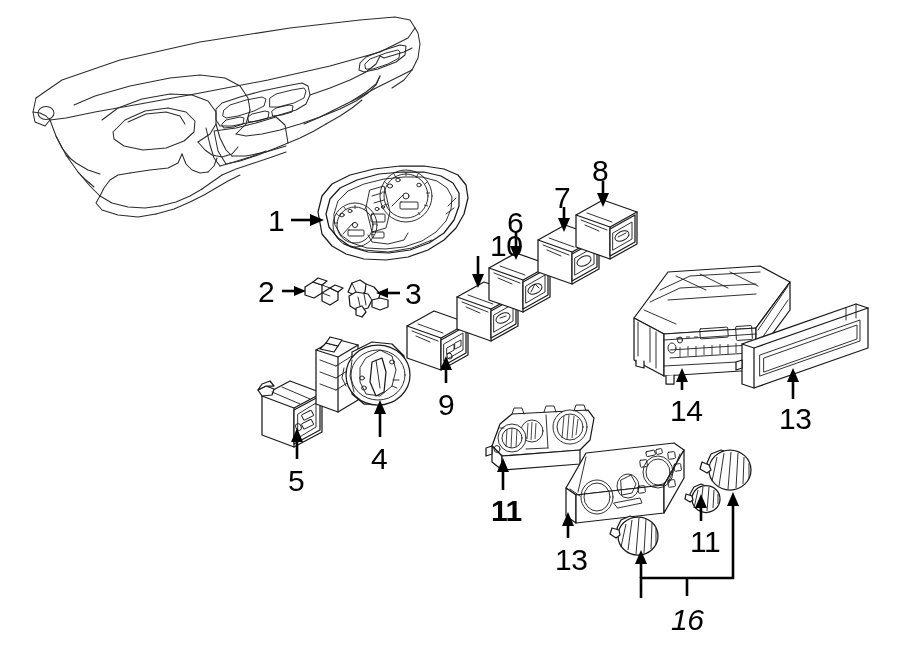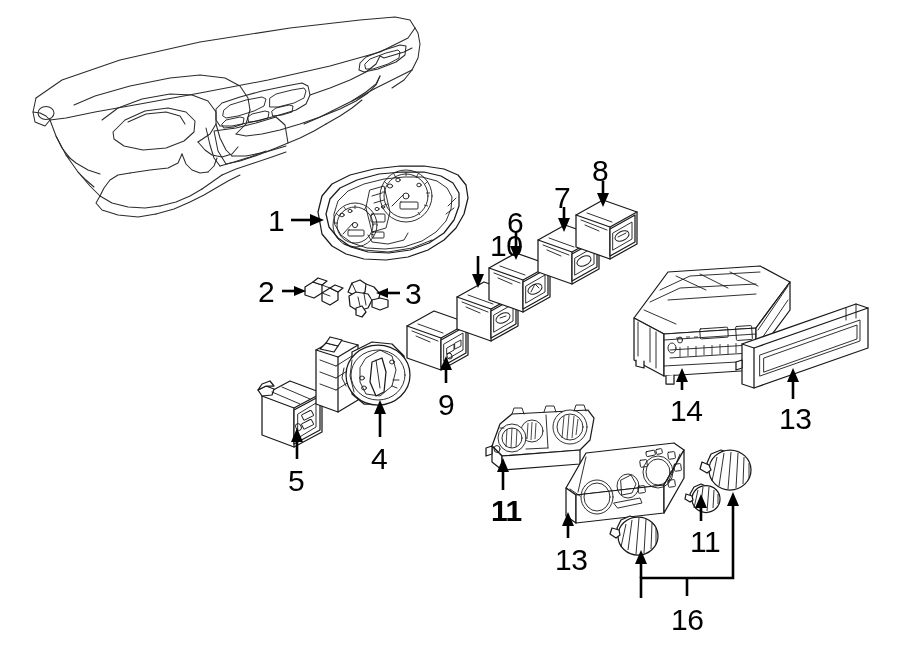--- a/index.html
+++ b/index.html
@@ -615,15 +615,15 @@
   <div class="callout-label" style="left:507px; top:208px;">6</div>
   <div class="callout-label" style="left:554px; top:183px;">7</div>
   <div class="callout-label" style="left:592px; top:156px;">8</div>
   <div class="callout-label" style="left:438px; top:390px;">9</div>
   <div class="callout-label" style="left:462px; top:231px;margin-left:28px;">10</div>
   <div class="callout-label" style="left:491px; top:496px;font-weight:bold;">11</div>
   <div class="callout-label" style="left:670px; top:396px;">14</div>
   <div class="callout-label" style="left:555px; top:545px;">13</div>
   <div class="callout-label" style="left:779px; top:404px;">13</div>
   <div class="callout-label" style="left:690px; top:527px;">11</div>
-  <div class="callout-label" style="left:671px; top:605px;">16</div>
+  <div class="callout-label" style="left:671px; top:605px;font-style:italic;">16</div>
 
 </div>
 
 </body></html>

